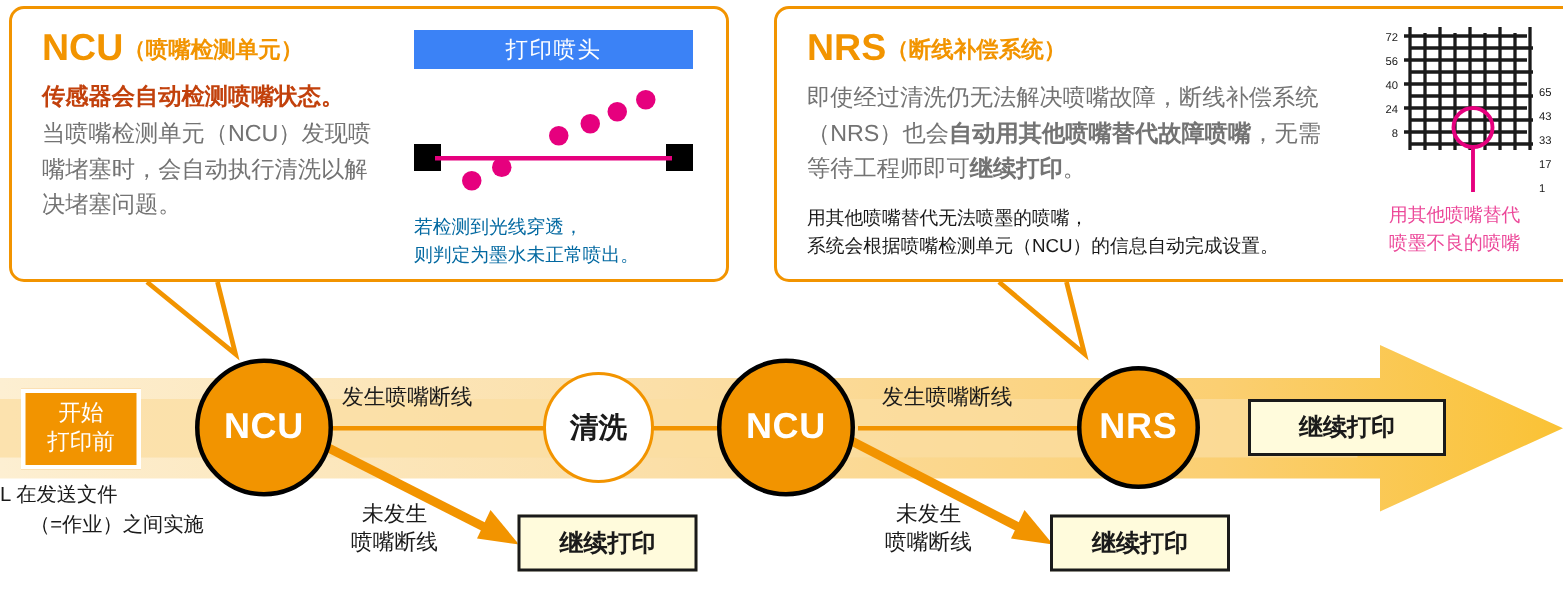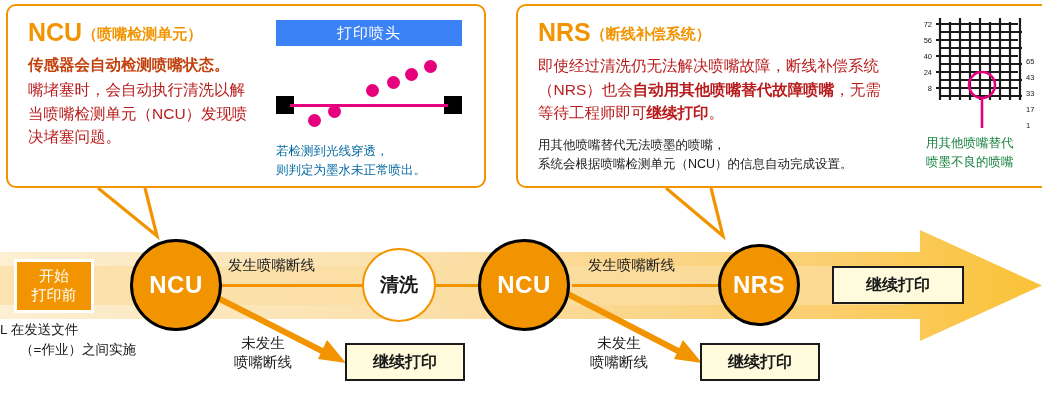--- a/index.html
+++ b/index.html
@@ -48,21 +48,21 @@
   .body-strong{
     position:absolute;
     color:#c2410c;
     font-weight:bold;
     font-size:15.5px;
     line-height:1.45;
     white-space:nowrap;
   }
   .body-text{
     position:absolute;
-    color:#b91c1c;
+    color:#737373;
     font-size:15.5px;
     line-height:1.52;
   }
   .body-text b{font-weight:bold;}
   .sub-text{
     position:absolute;
     color:#1a1a1a;
     font-size:12.5px;
     line-height:1.5;
   }
@@ -90,21 +90,21 @@
     font-size:12.5px;line-height:1.5;color:#0369a1;
   }
 
   
   #grid-fig{position:absolute;left:392px;top:6px;width:144px;height:172px;}
   .gnum{position:absolute;font-size:7.5px;color:#1a1a1a;line-height:1;}
   .gnum-l{text-align:right;width:18px;}
   .gnum-r{text-align:left;width:18px;margin-top:29px;}
   .grid-caption{
     position:absolute;left:16px;top:122px;
-    font-size:12.5px;line-height:1.55;color:#15803d;white-space:nowrap;
+    font-size:12.5px;line-height:1.55;color:#ec4899;white-space:nowrap;
   }
 
   
   .tail{position:absolute;}
 
   
   #flow{position:absolute;left:0;top:230px;width:1042px;height:171px;}
 
   .start-chip{
     position:absolute;left:14px;top:29px;width:80px;height:54px;
@@ -242,22 +242,22 @@
   <div class="panel" id="panel-ncu">
     <div class="panel-inner">
 
       <div class="panel-title" style="left:20px;top:14px;">
         <span class="acronym">NCU</span><span class="cn">（喷嘴检测单元）</span>
       </div>
 
       <div class="body-strong" style="left:20px;top:48px;">传感器会自动检测喷嘴状态。</div>
 
       <div class="body-text" style="left:20px;top:72px;width:245px;">
+        <div>当喷嘴检测单元（NCU）发现喷</div>
         <div>嘴堵塞时，会自动执行清洗以解</div>
-        <div>当喷嘴检测单元（NCU）发现喷</div>
         <div>决堵塞问题。</div>
       </div>
 
       <div id="head-fig">
         <div class="head-bar">
           <span>打印喷头</span>
         </div>
 
         <div class="head-cap" style="left:0px;top:76px;"></div>
         <div class="head-cap" style="left:168px;top:76px;"></div>

